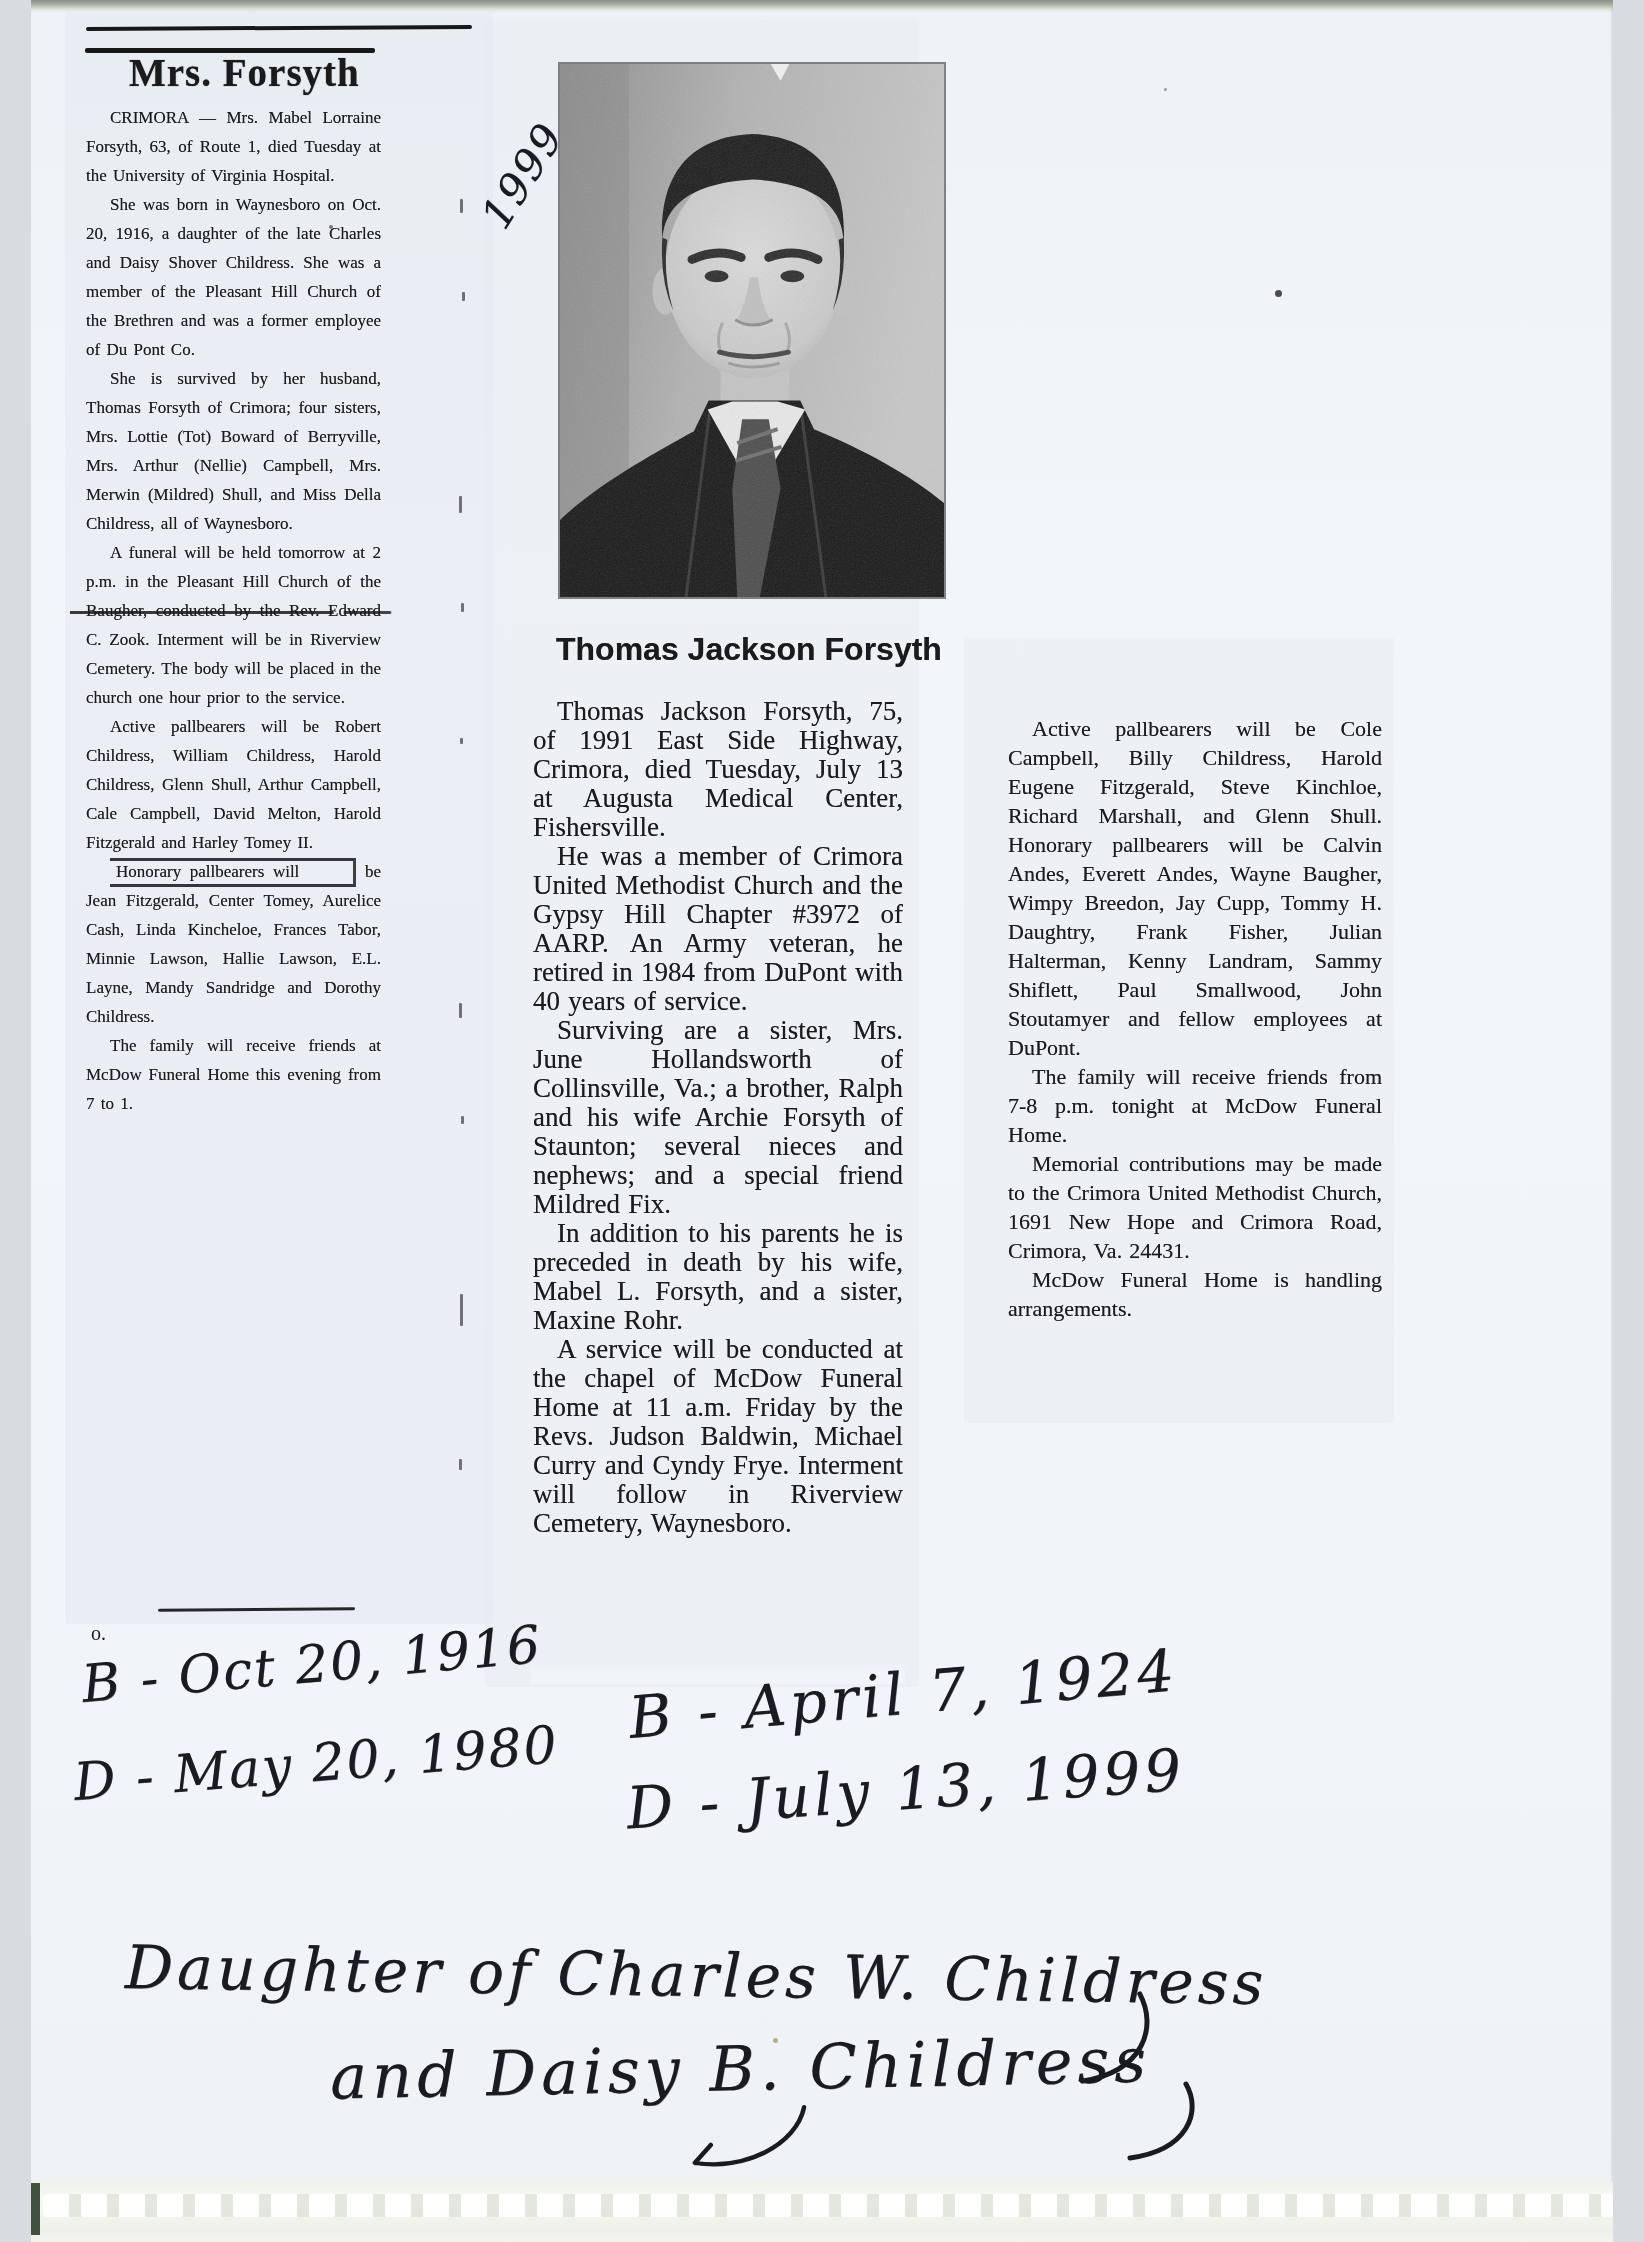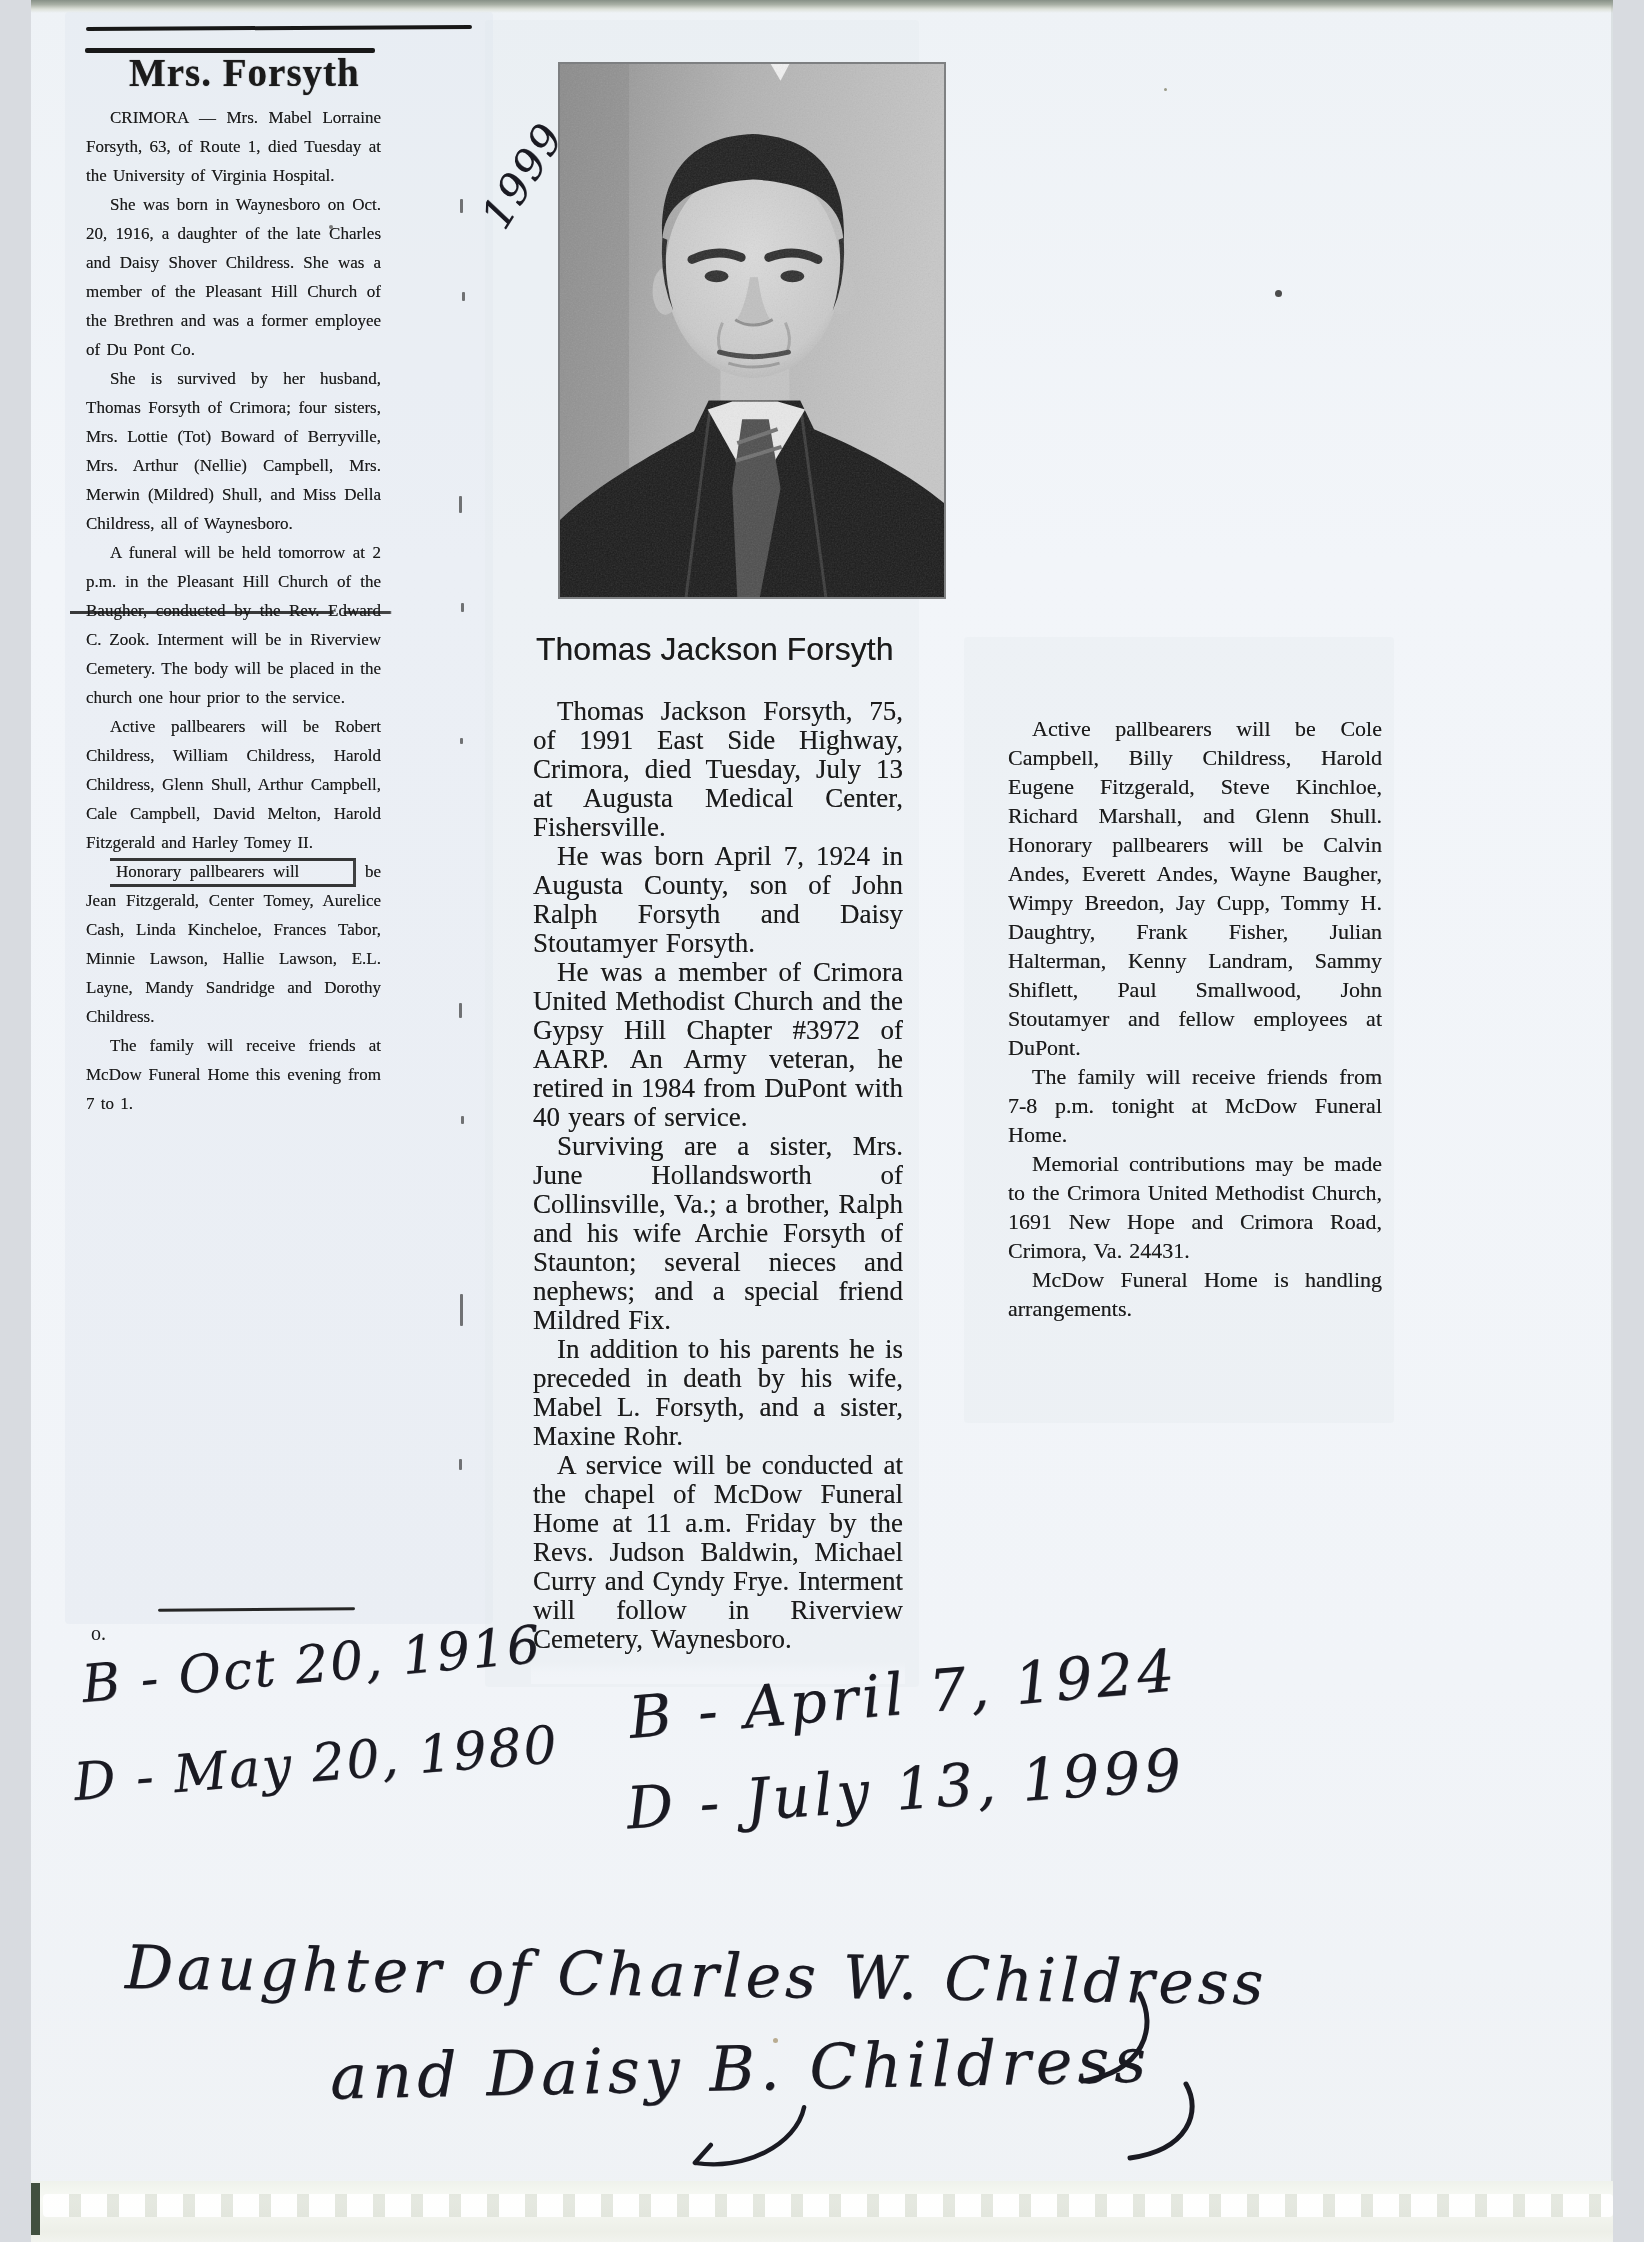--- a/index.html
+++ b/index.html
@@ -32,21 +32,21 @@
   .mid-body  { position:absolute; left:502px; top:697px; width:370px; height:983px;
                font-size:27px; line-height:29px; word-spacing:1.5px; overflow:hidden; }
   .right-body{ position:absolute; left:977px; top:714px; width:374px;
                font-size:22px; line-height:29px; word-spacing:1.5px; }
   .rule { position:absolute; background:#181818; border-radius:2px; }
   .rule1 { left:55px; top:26px; width:386px; height:4px; transform:rotate(-0.3deg); }
   .rule2 { left:54px; top:48px; width:290px; height:5px; }
   .h-left { position:absolute; left:98px; top:50px; margin:0; font-size:39px; font-weight:bold;
             font-family:"Liberation Serif", serif; letter-spacing:1px;
             text-shadow:0 0 1px rgba(10,10,10,0.7); }
-  .h-mid  { position:absolute; left:505px; top:631px; margin:0; font-size:32px; font-weight:normal;
+  .h-mid  { position:absolute; left:525px; top:631px; margin:0; font-size:32px; font-weight:bold;
             font-family:"Liberation Sans", sans-serif; letter-spacing:0px;
             text-shadow:0 0 0.6px rgba(10,10,10,0.6); }
   .strike { white-space:nowrap; position:relative; }
   .strike::after { content:""; position:absolute; left:-16px; right:-127px; top:54%; height:2.5px;
                    background:linear-gradient(90deg, rgba(25,25,25,0.85) 0 78%, rgba(25,25,25,0) 78.5% 81%, rgba(25,25,25,0.8) 81.5% 95%, rgba(25,25,25,0) 95.5%); }
   .boxed { white-space:nowrap; border-top:3px solid rgba(22,22,22,0.85);
            border-bottom:3px solid rgba(22,22,22,0.85); border-right:3px solid rgba(22,22,22,0.8);
            padding:1px 54px 3px 6px; }
   .divider-left { position:absolute; left:127px; top:1608px; width:197px; height:3px;
                   background:#262626; border-radius:2px; transform:rotate(-0.4deg); }
@@ -169,21 +169,20 @@
         <path d="M180 384 L221 370 M178 402 L225 388" stroke="#707070" stroke-width="4"></path>
         <path d="M214 0 L233 0 L224 17 Z" fill="#f1f1f1"></path>
         <rect width="390" height="540" filter="url(#grain)" opacity="0.32"></rect>
       </svg>
     </div>
 
     <h2 class="h-mid">Thomas Jackson Forsyth</h2>
 
     <div class="mid-body">
       <p class="np">Thomas Jackson Forsyth, 75, of 1991 East Side Highway, Crimora, died Tuesday, July 13 at Augusta Medical Center, Fishersville.</p>
-      <p class="np">He was born April 7, 1924 in Augusta County, son of John Ralph Forsyth and Daisy Stoutamyer Forsyth.</p>
       <p class="np">He was a member of Crimora United Methodist Church and the Gypsy Hill Chapter #3972 of AARP. An Army veteran, he retired in 1984 from DuPont with 40 years of service.</p>
       <p class="np">Surviving are a sister, Mrs. June Hollandsworth of Collinsville, Va.; a brother, Ralph and his wife Archie Forsyth of Staunton; several nieces and nephews; and a special friend Mildred Fix.</p>
       <p class="np">In addition to his parents he is preceded in death by his wife, Mabel L. Forsyth, and a sister, Maxine Rohr.</p>
       <p class="np">A service will be conducted at the chapel of McDow Funeral Home at 11 a.m. Friday by the Revs. Judson Baldwin, Michael Curry and Cyndy Frye. Interment will follow in Riverview Cemetery, Waynesboro.</p>
     </div>
     <div class="cut-overlay"></div>
 
     <div class="hw hw-mid-b">B - April 7, 1924</div>
     <div class="hw hw-mid-d">D - July 13, 1999</div>
   </section>

